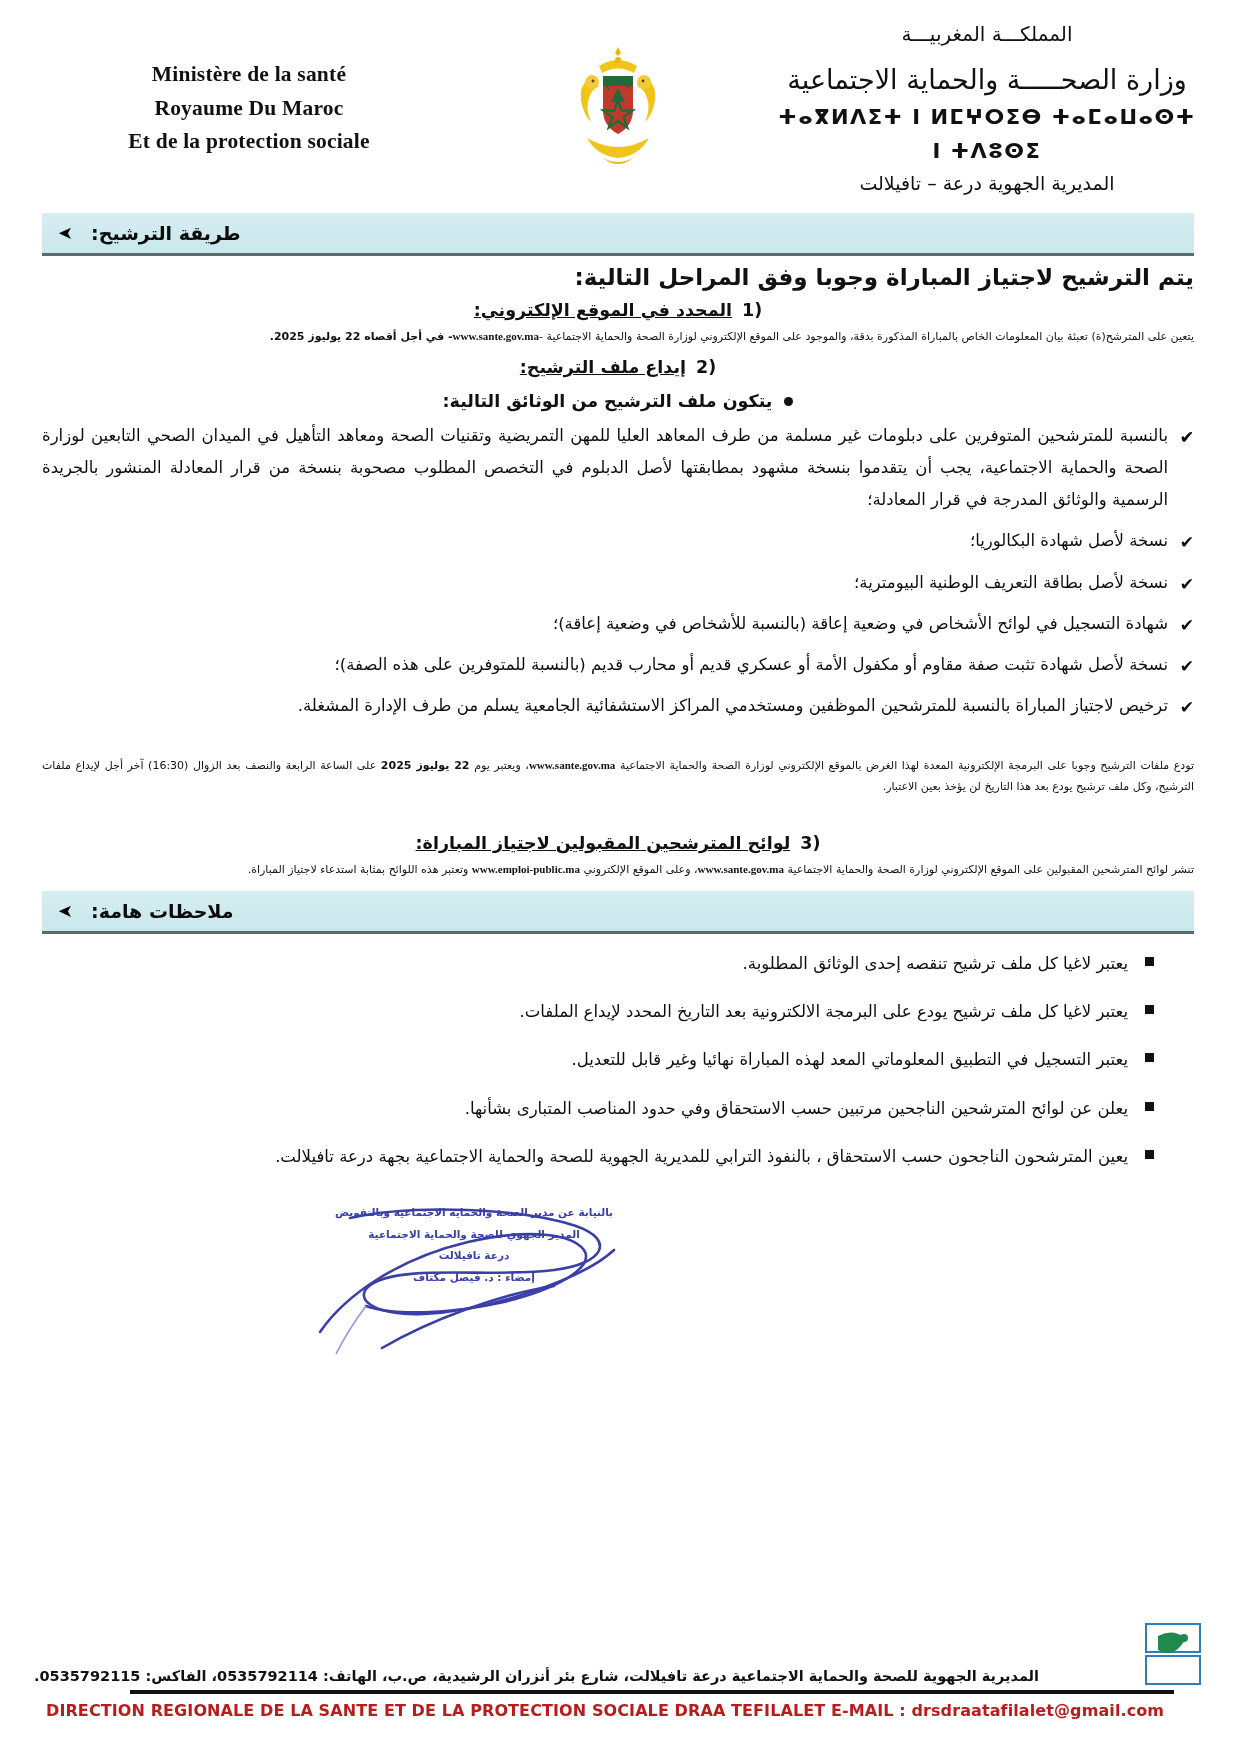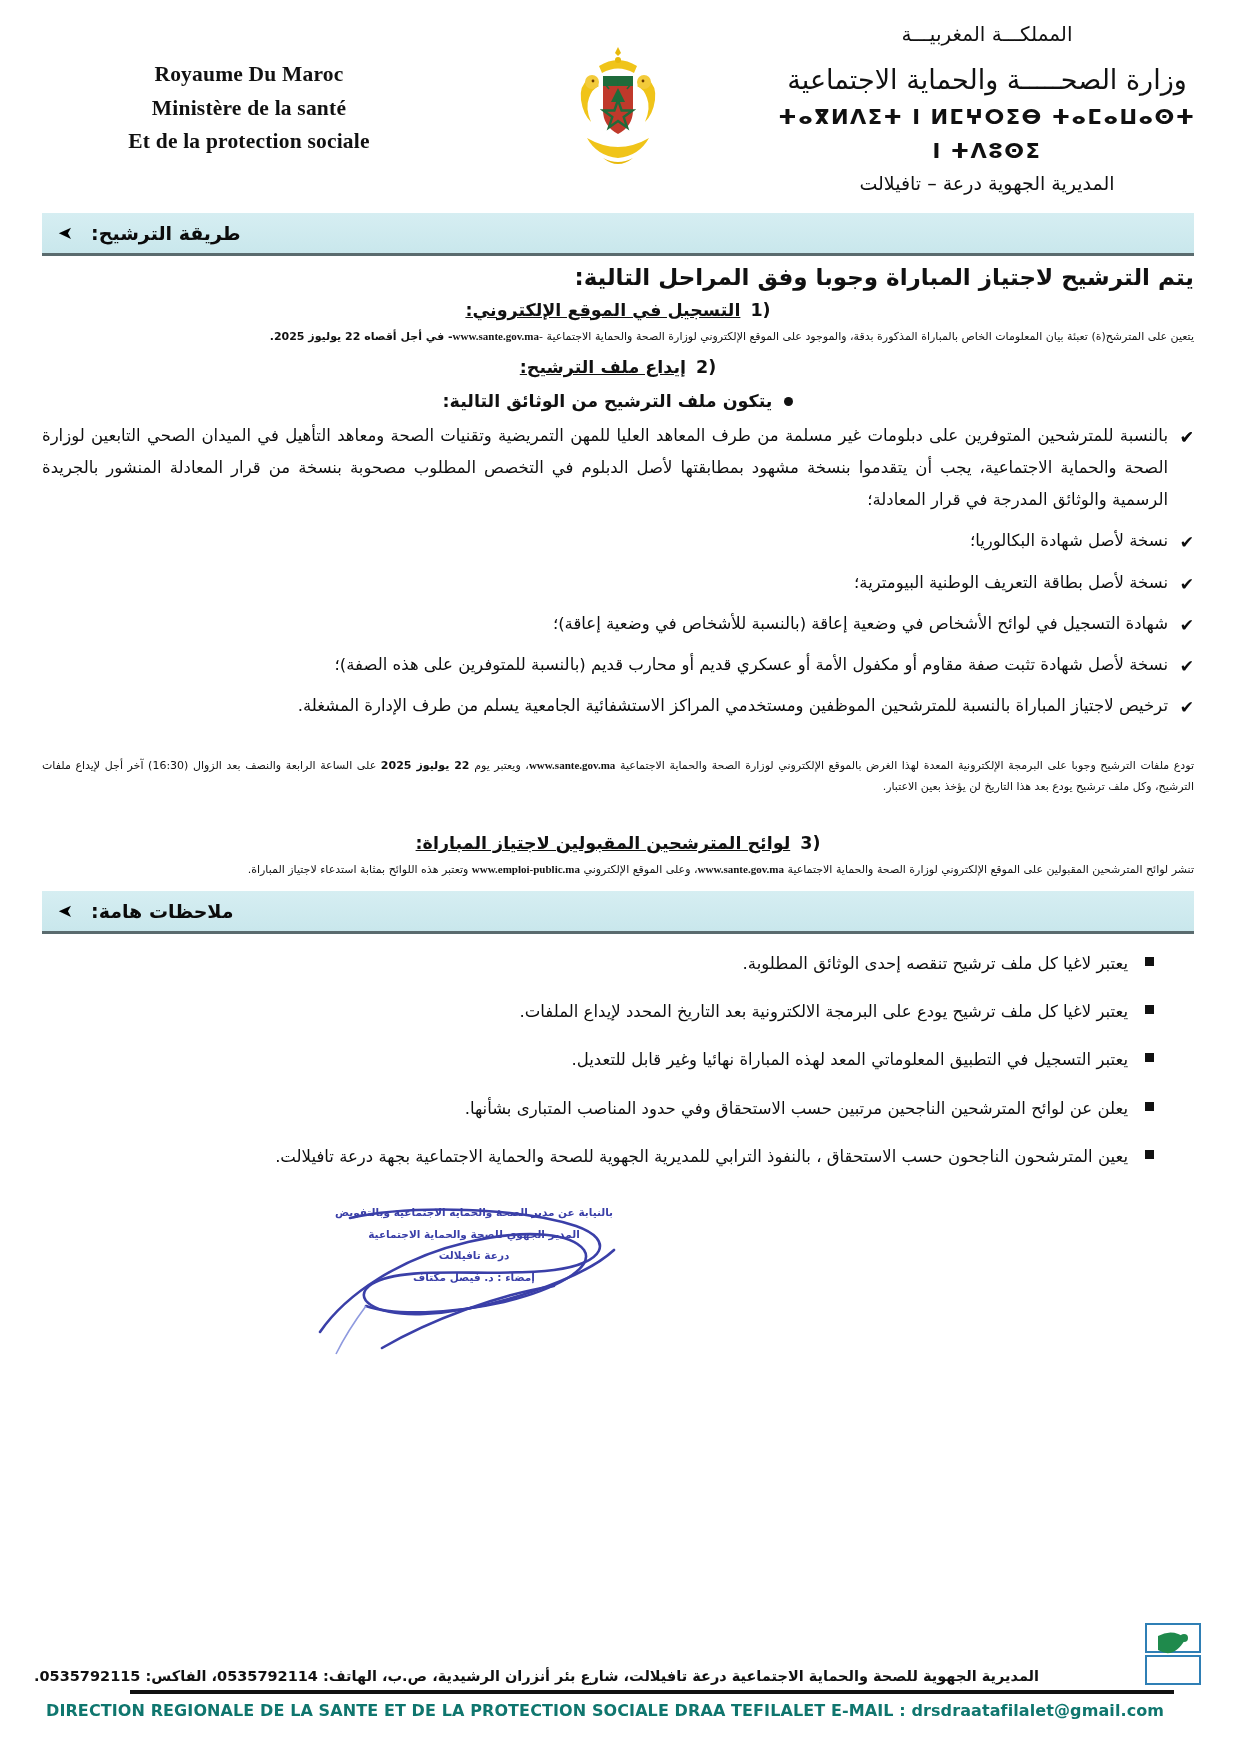--- a/index.html
+++ b/index.html
@@ -257,32 +257,32 @@
     background: #111;
     margin: 4px 42px 7px 110px;
   }
   .footer-fr {
     direction: ltr;
     text-align: left;
     font-family: "DejaVu Sans", sans-serif;
     font-size: 16px;
     font-weight: bold;
     letter-spacing: 0.1px;
-    color: #0f766e;
+    color: #b91c1c;
     padding: 0 34px 14px 26px;
   }
 </style>
 </head>
 <body>
 
 <div class="letterhead">
 
   <div class="lh-left">
+    <div>Ministère de la santé</div>
     <div>Royaume Du Maroc</div>
-    <div>Ministère de la santé</div>
     <div>Et de la protection sociale</div>
   </div>
 
   <div class="lh-center">
     <svg class="emblem" viewBox="0 0 118 128">
 
       <path d="M59 3 L62 9 L59 12 L56 9 Z" fill="#e8b90b"></path>
       <path d="M40 22 q19 -12 38 0 l-3 7 q-16 -9 -32 0 z" fill="#f0c419"></path>
       <circle cx="59" cy="16" r="3" fill="#e8b90b"></circle>
 
@@ -321,21 +321,21 @@
 <div class="sheet">
 
   <div class="bar">
     <span class="bar-text">طريقة الترشيح:</span>
     <span class="arrow">➤</span>
   </div>
 
   <p class="intro ar">يتم الترشيح لاجتياز المباراة وجوبا وفق المراحل التالية:</p>
 
   <div class="num-head ar">
-    <span class="n">1)</span><span class="u">التسجيل في الموقع الإلكتروني:</span>
+    <span class="n">1)</span><span class="u">المحدد في الموقع الإلكتروني:</span>
   </div>
   <p class="para ar">
     <span>يتعين على المترشح(ة) تعبئة بيان المعلومات الخاص بالمباراة المذكورة بدقة، والموجود على الموقع الإلكتروني لوزارة الصحة والحماية الاجتماعية -</span><span class="ltr">www.sante.gov.ma</span><span class="b">- في أجل أقصاه 22 يوليوز 2025.</span>
   </p>
 
   <div class="num-head ar">
     <span class="n">2)</span><span class="u">إيداع ملف الترشيح:</span>
   </div>
 
   <div class="bullet-dot ar">

